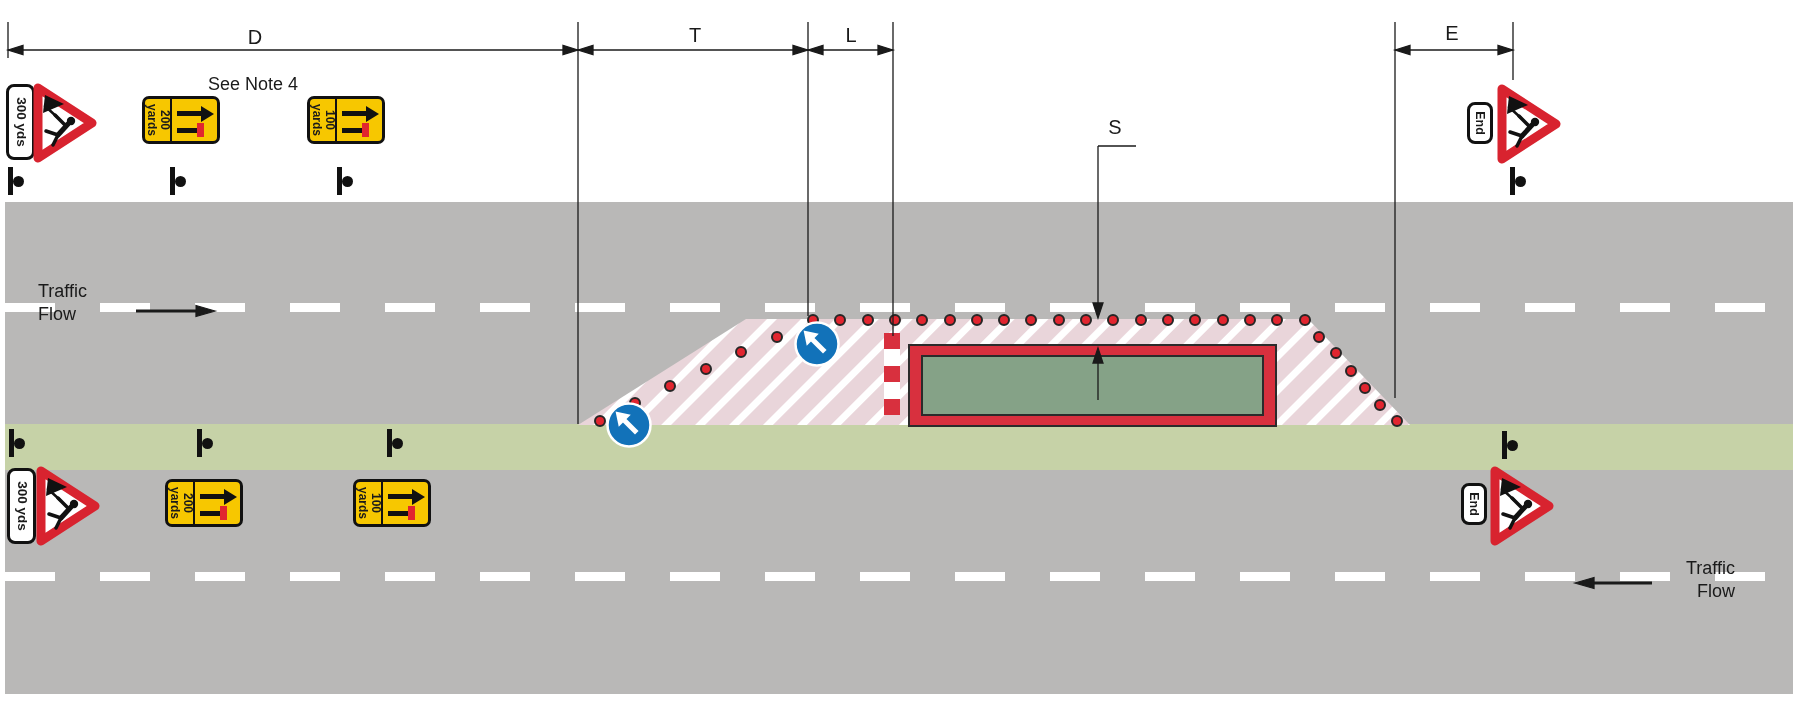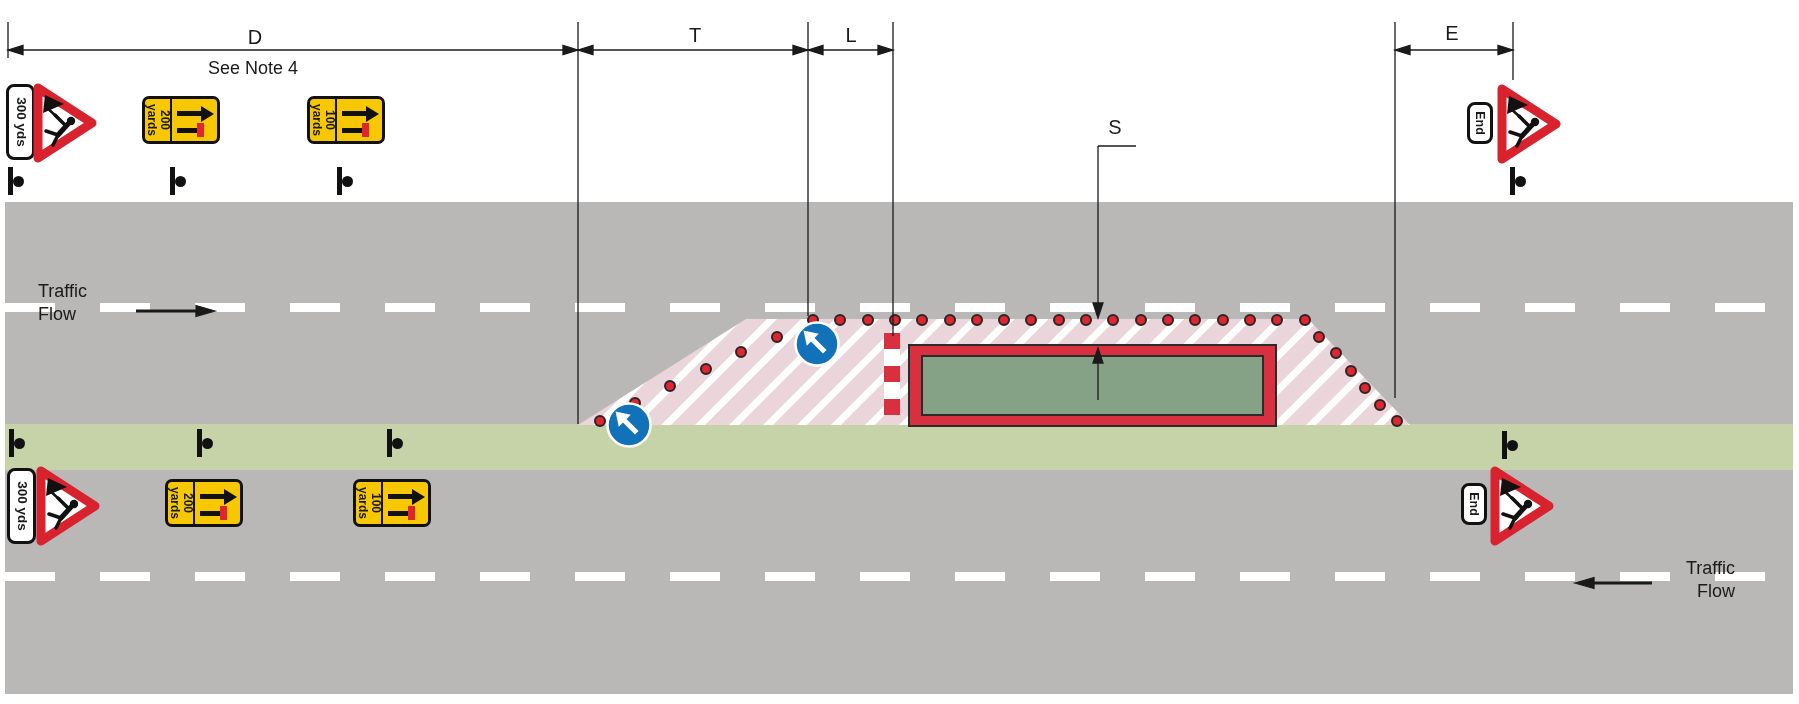--- a/index.html
+++ b/index.html
@@ -151,21 +151,21 @@
       <polygon points="1098,348 1093,363 1103,363"></polygon>
 
       <line x1="136" y1="311" x2="198" y2="311" stroke-width="3"></line>
       <polygon points="215,311 196,305.5 196,316.5"></polygon>
       <line x1="1652" y1="583" x2="1592" y2="583" stroke-width="3"></line>
       <polygon points="1575,583 1594,577.5 1594,588.5"></polygon>
     </g>
   </svg>
 
   <div class="dim-label" style="left:230px;top:26px;width:50px;">D</div>
-  <div class="dim-note" style="left:178px;top:58px;width:150px;">See Note 4</div>
+  <div class="dim-note" style="left:178px;top:74px;width:150px;">See Note 4</div>
   <div class="dim-label" style="left:670px;top:24px;width:50px;">T</div>
   <div class="dim-label" style="left:826px;top:24px;width:50px;">L</div>
   <div class="dim-label" style="left:1099px;top:116px;width:32px;">S</div>
   <div class="dim-label" style="left:1427px;top:22px;width:50px;">E</div>
 
   <div class="tflow" style="left:38px;top:280px;">
     <div>Traffic</div>
     <div>Flow</div>
   </div>
   <div class="tflow" style="left:1645px;top:557px;width:90px;text-align:right;">

